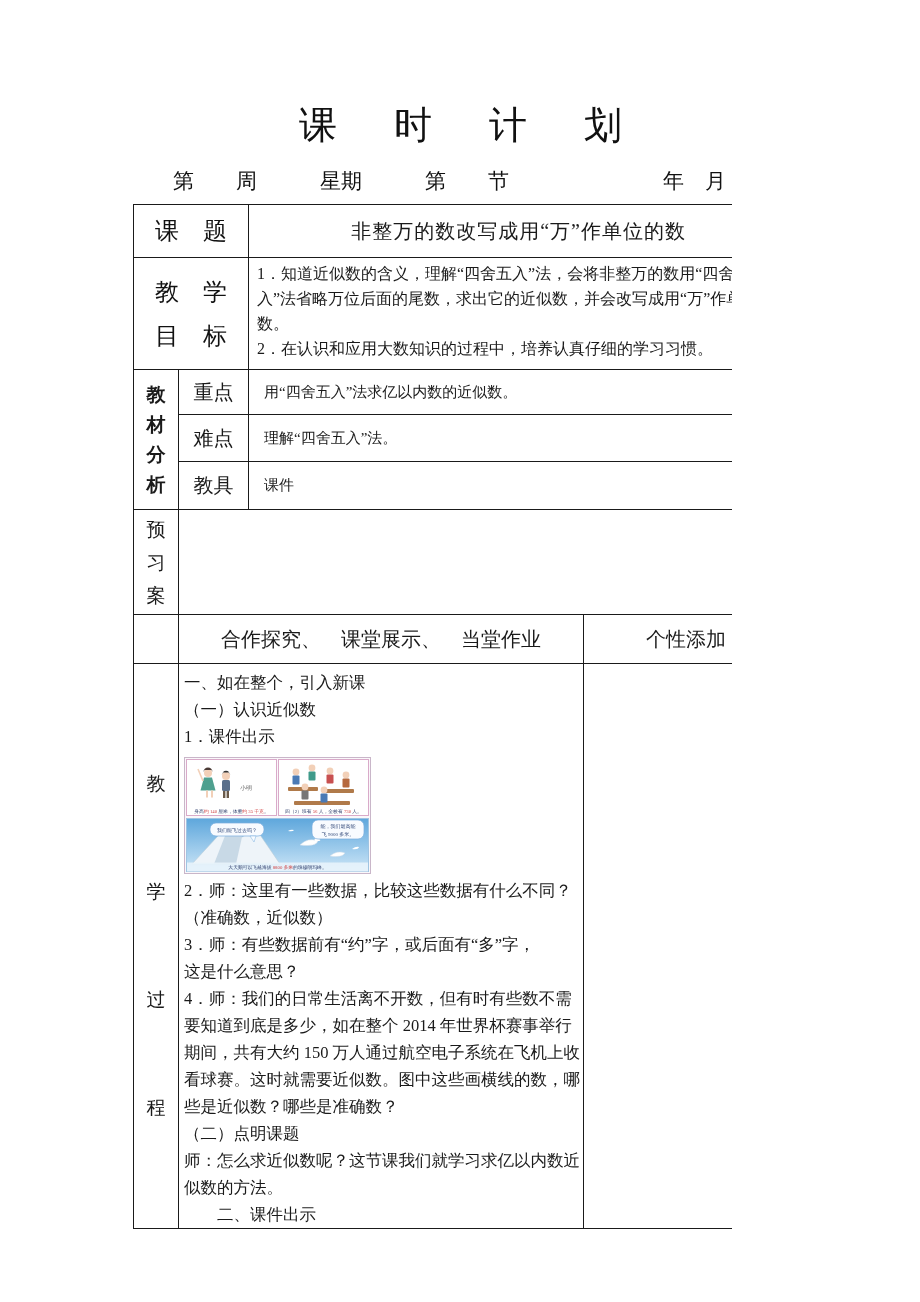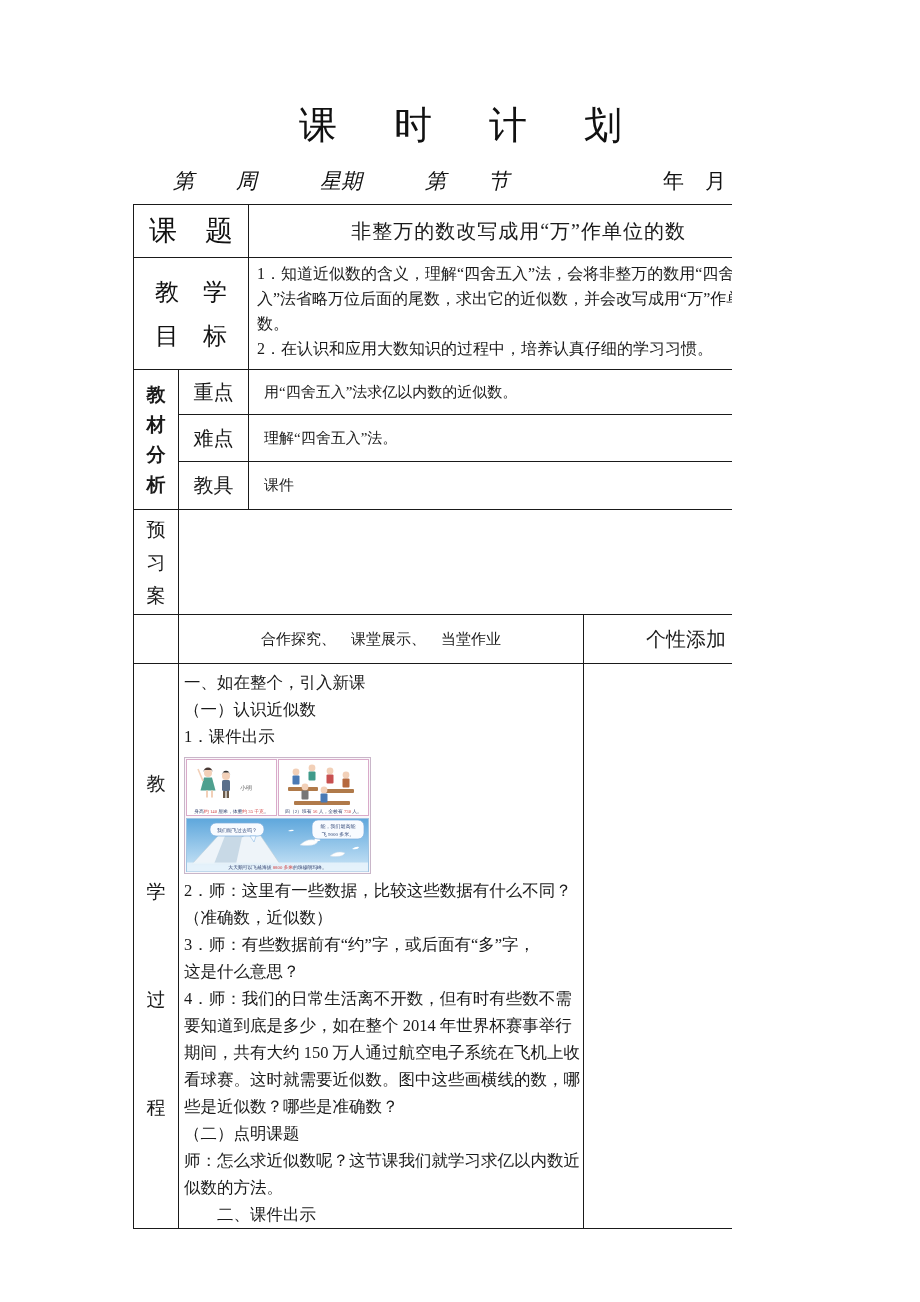--- a/index.html
+++ b/index.html
@@ -15,40 +15,40 @@
   .doc-title {
     position: absolute; top: 100px; left: 133px; width: 655px;
     text-align: center; font-size: 38px; color: #111;
   }
   .doc-title span { letter-spacing: 57px; margin-right: -57px; }
   .subtitle {
     position: absolute; top: 167px; left: 133px; width: 655px;
     display: flex; justify-content: space-between;
     font-size: 21px; color: #111;
   }
-  .subtitle .sub-left { padding-left: 40px; font-style: italic; }
+  .subtitle .sub-left { padding-left: 40px; }
   .subtitle .sub-right { padding-right: 20px; }
 
   table.plan {
     position: absolute; left: 133px; top: 204px;
     width: 655px; border-collapse: collapse; table-layout: fixed;
   }
   table.plan td { border: 1px solid #1a1a1a; vertical-align: middle; overflow: hidden; }
 
-  .lbl-big { text-align: center; font-size: 28px; color: #111; }
+  .lbl-big { text-align: center; font-size: 24px; color: #111; }
   .lbl-goals { font-size: 24px; line-height: 44px; text-align: center; }
   .topic-val { text-align: center; font-size: 20px; letter-spacing: 1px; }
   .goals-text { vertical-align: top; padding: 3px 8px 8px 8px; font-size: 16px; line-height: 25px; }
   .v-label { text-align: center; font-size: 19px; }
   .v-label .vchar { display: block; line-height: 30px; font-weight: bold; }
   .v-label-norm .vchar { font-weight: normal; line-height: 33px; }
   .sub-lbl { text-align: center; font-size: 20px; }
   .cell-text { vertical-align: top; padding: 4px 15px; font-size: 15px; }
   .preview-cell { vertical-align: top; }
-  .header-mid { text-align: center; font-size: 15px; margin-left: 16px; }
+  .header-mid { text-align: center; font-size: 20px; margin-left: 16px; }
   .header-right { text-align: center; font-size: 20px; }
   .process-label { vertical-align: middle; }
   .process-label .stack { display: flex; flex-direction: column; justify-content: center; gap: 88px; height: 100%; }
   .process-label .vchar { line-height: 20px; font-weight: normal; }
   .process-cell { vertical-align: top; padding: 5px 0 0 5px; }
   .p-line { font-size: 16.5px; line-height: 27px; white-space: nowrap; }
   .cw-wrap { margin: 7px 0 3px 0; width: 187px; height: 117px; }
   svg .cap { font-size: 4.8px; font-family: "Liberation Serif", serif; }
   svg .c-dark { fill: #31406e; }
   svg .c-red { fill: #d04040; }

